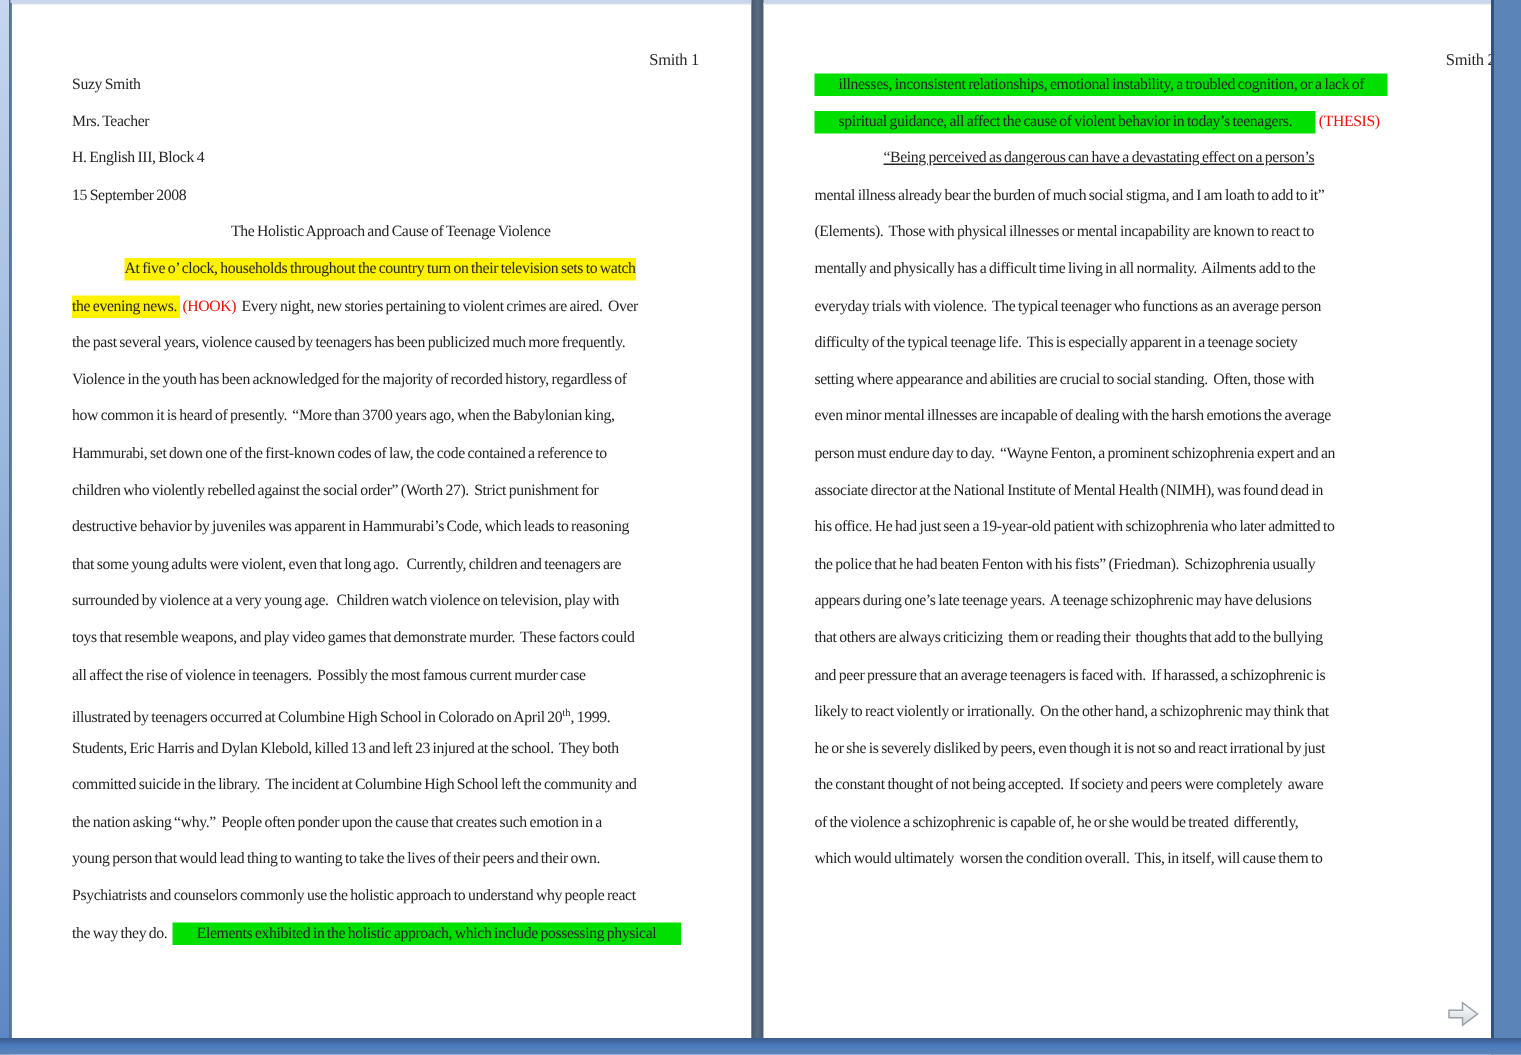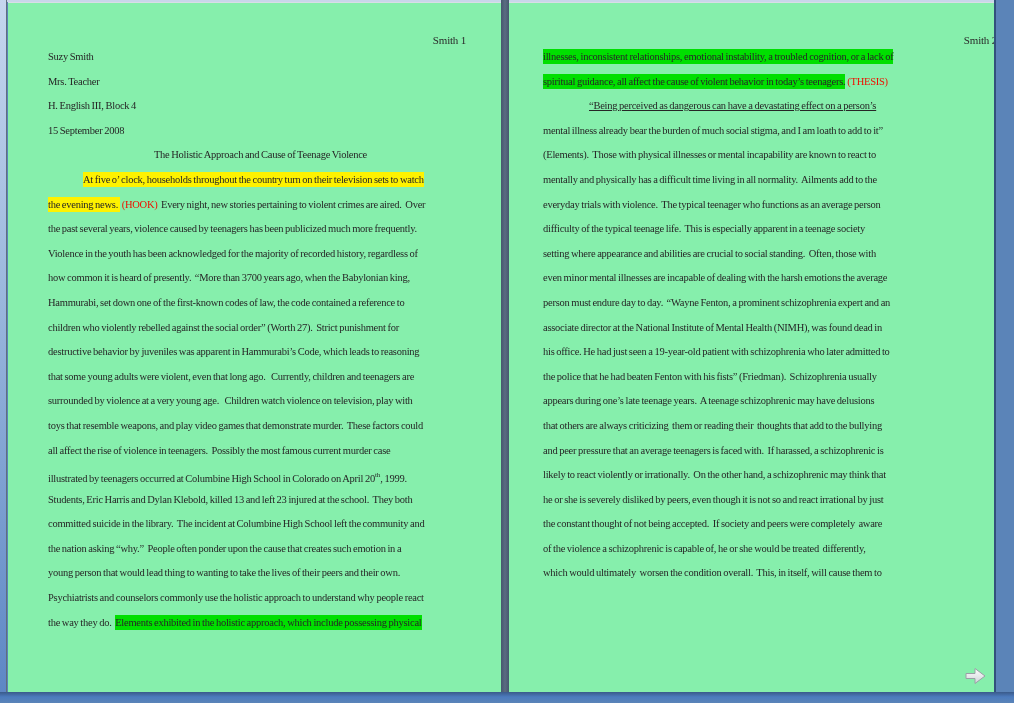--- a/index.html
+++ b/index.html
@@ -26,42 +26,42 @@
     position:absolute;left:0;bottom:0;width:1014px;height:11px;
     background:linear-gradient(#3a5a8a,#4c7bbd 45%, #5b84b8);
   }
   .top-line{position:absolute;left:0;top:0;width:1014px;height:2px;background:#c9d6ea;}
   .divider{
     position:absolute;left:501px;top:0;width:8px;height:692px;
     background:linear-gradient(90deg,#46586e,#5a6c82 50%,#46586e);
   }
   
   .page{
-    position:absolute;top:2px;height:690px;background:#86efac;
+    position:absolute;top:2px;height:690px;background:#ffffff;
     border-top:1px solid #d8dee6;box-sizing:border-box;
   }
   .page1{left:8px;width:493px;}
   .page2{left:509px;width:522px;}
   .running-head{
     position:absolute;top:31px;right:35px;
     font-size:11px;letter-spacing:-0.2px;color:#2a2a2a;
   }
   .page2 .running-head{right:34px;}
   .lines{
     position:absolute;top:42px;left:40px;right:28px;
     font-size:10.5px;letter-spacing:-0.25px;word-spacing:-0.6px;
     color:#262626;
   }
   .page2 .lines{left:34px;right:30px;}
   .line{height:24.6px;line-height:24.6px;white-space:pre;}
   .line.center{text-align:center;}
   .page1 .line.indent{padding-left:35px;}
   .page2 .line.indent{padding-left:46px;text-decoration:underline;}
   .hl-yellow{background:#fef200;padding:2px 0;}
-  .hl-green{background:#00df00;padding:2px 0;}
+  .hl-green{background:#00df00;padding:2px 16px;}
   .red-label{color:#ee1000;}
   .sup{font-size:7px;vertical-align:super;letter-spacing:0;}
   
   .next-arrow{
     position:absolute;left:963px;top:663px;width:26px;height:26px;cursor:pointer;
   }
 </style>
 </head>
 <body>
 

